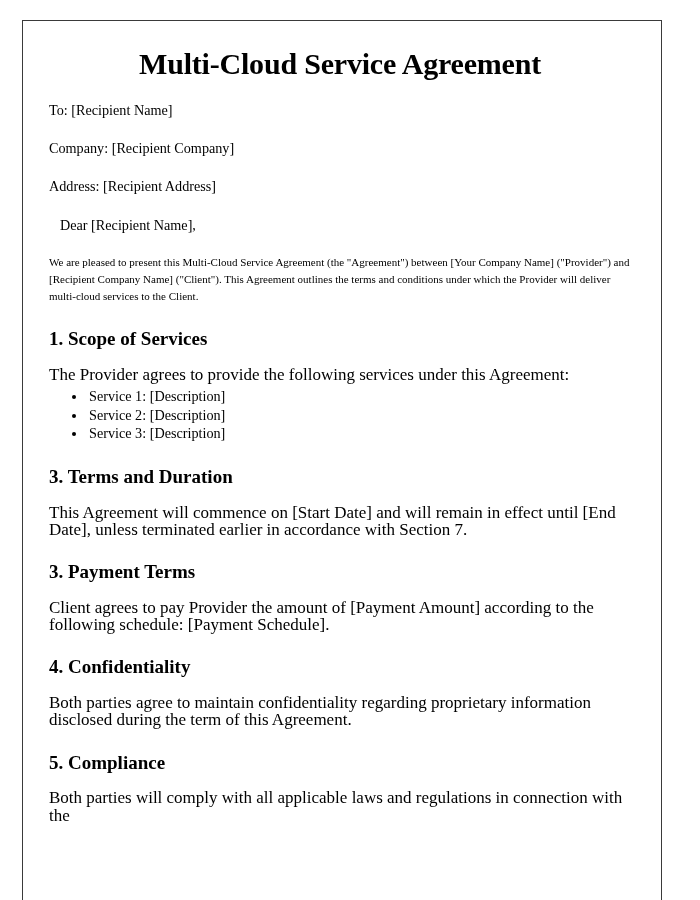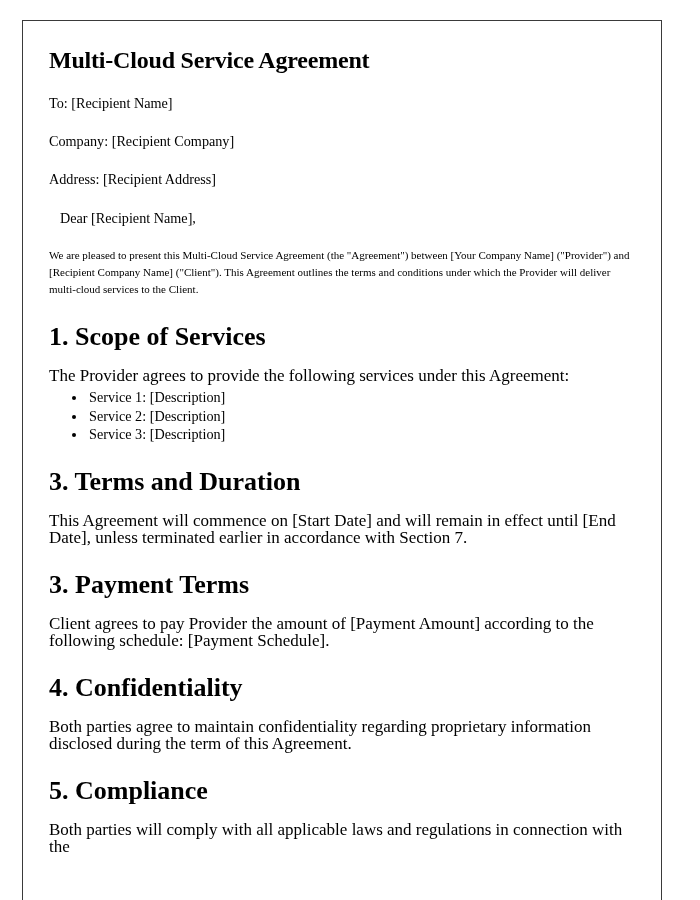--- a/index.html
+++ b/index.html
@@ -25,25 +25,26 @@
     border: 1.4px solid #3a3a3a;
     background: #ffffff;
     overflow: hidden;
   }
 
   .page-inner {
     padding: 20px 30px 0 26px;
   }
 
   .doc-title {
-    font-size: 24px;
+    font-size: 30px;
     font-weight: bold;
     line-height: 1.12;
     margin: 6px 0 0 0;
     letter-spacing: -0.2px;
+    text-align: center;
   }
 
   .meta-line {
     font-size: 14.2px;
     line-height: 1.2;
     margin: 21px 0 0 0;
   }
 
   .salutation {
     font-size: 14.2px;
@@ -52,21 +53,21 @@
   }
 
   .body-para {
     font-size: 11px;
     line-height: 17.2px;
     margin: 20px 0 0 0;
     text-align: left;
   }
 
   .section-heading {
-    font-size: 26px;
+    font-size: 19px;
     font-weight: bold;
     line-height: 1.1;
     margin: 24px 0 0 0;
   }
 
   .section-para {
     font-size: 17px;
     line-height: 17.2px;
     margin: 16px 0 0 0;
   }

